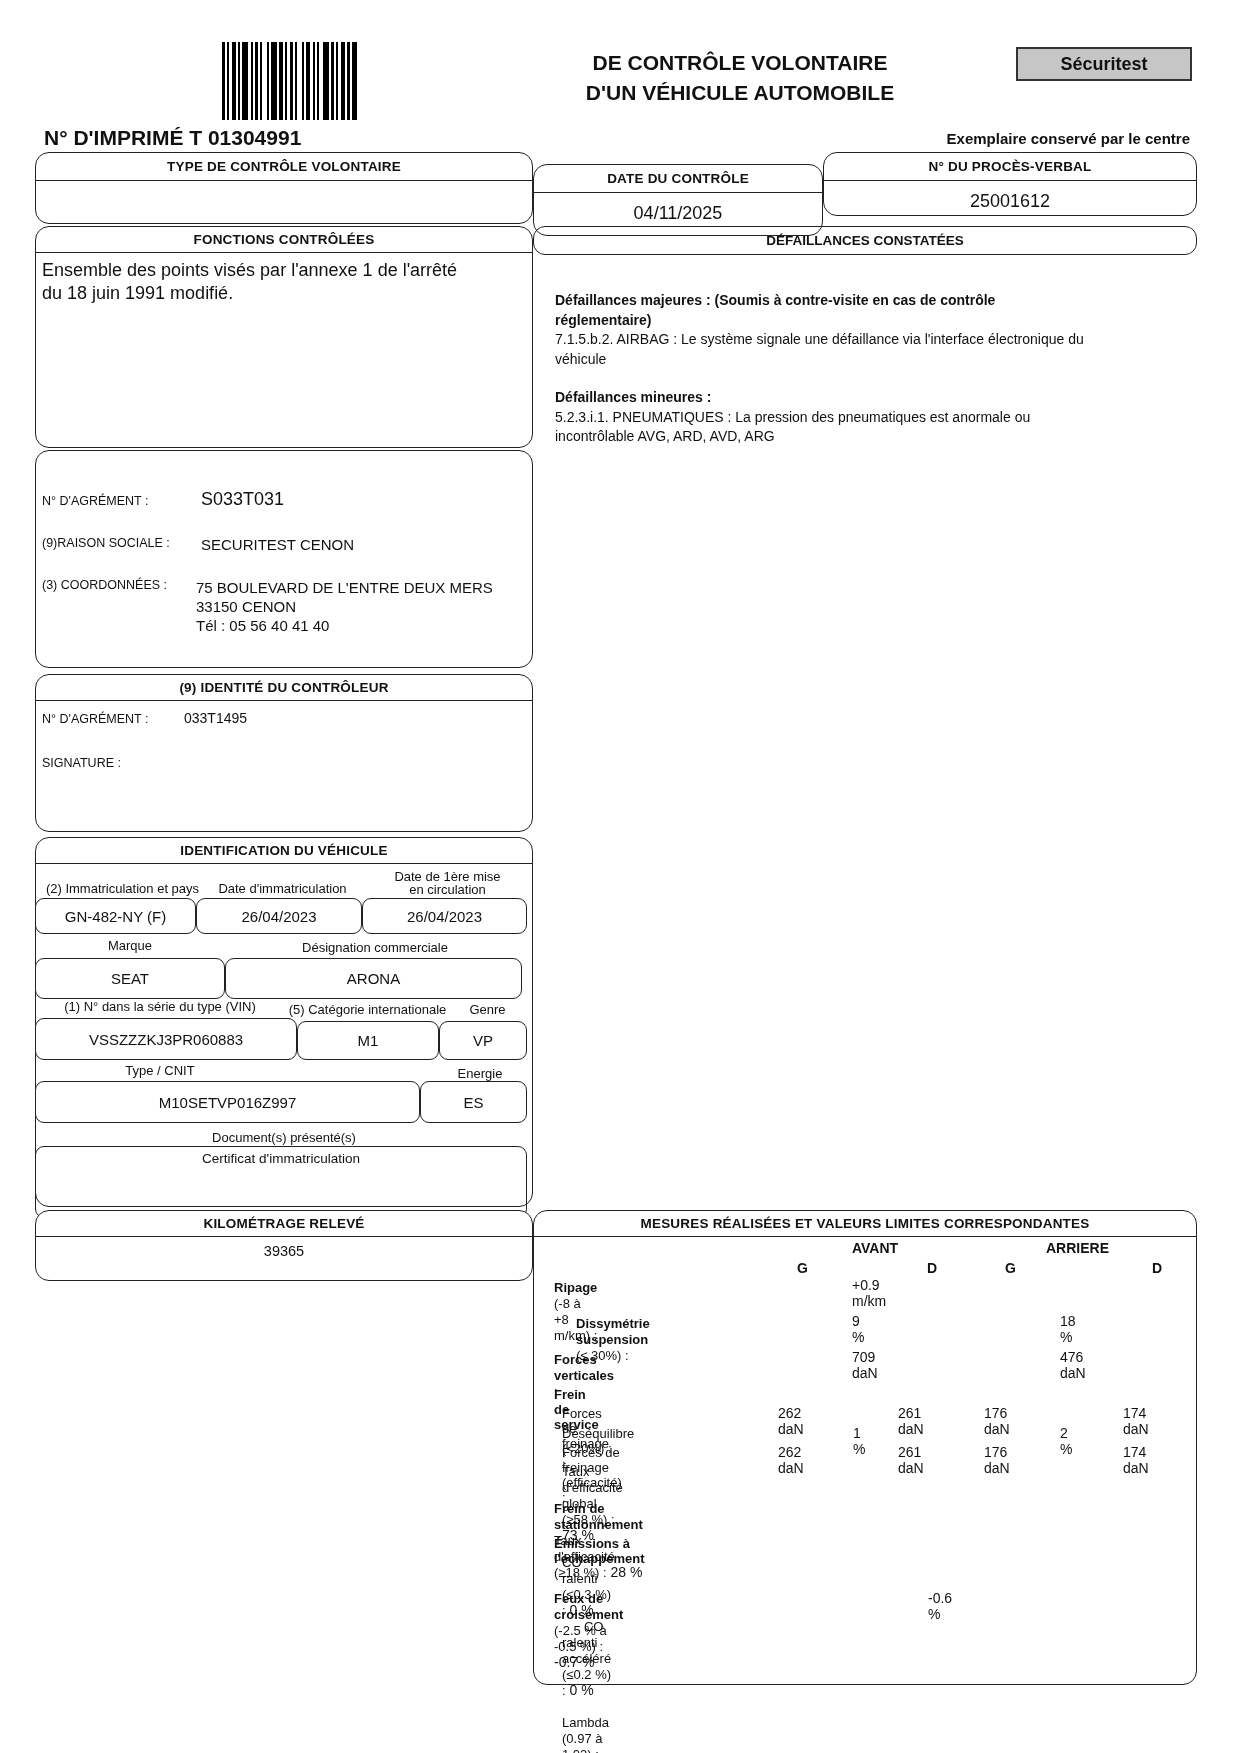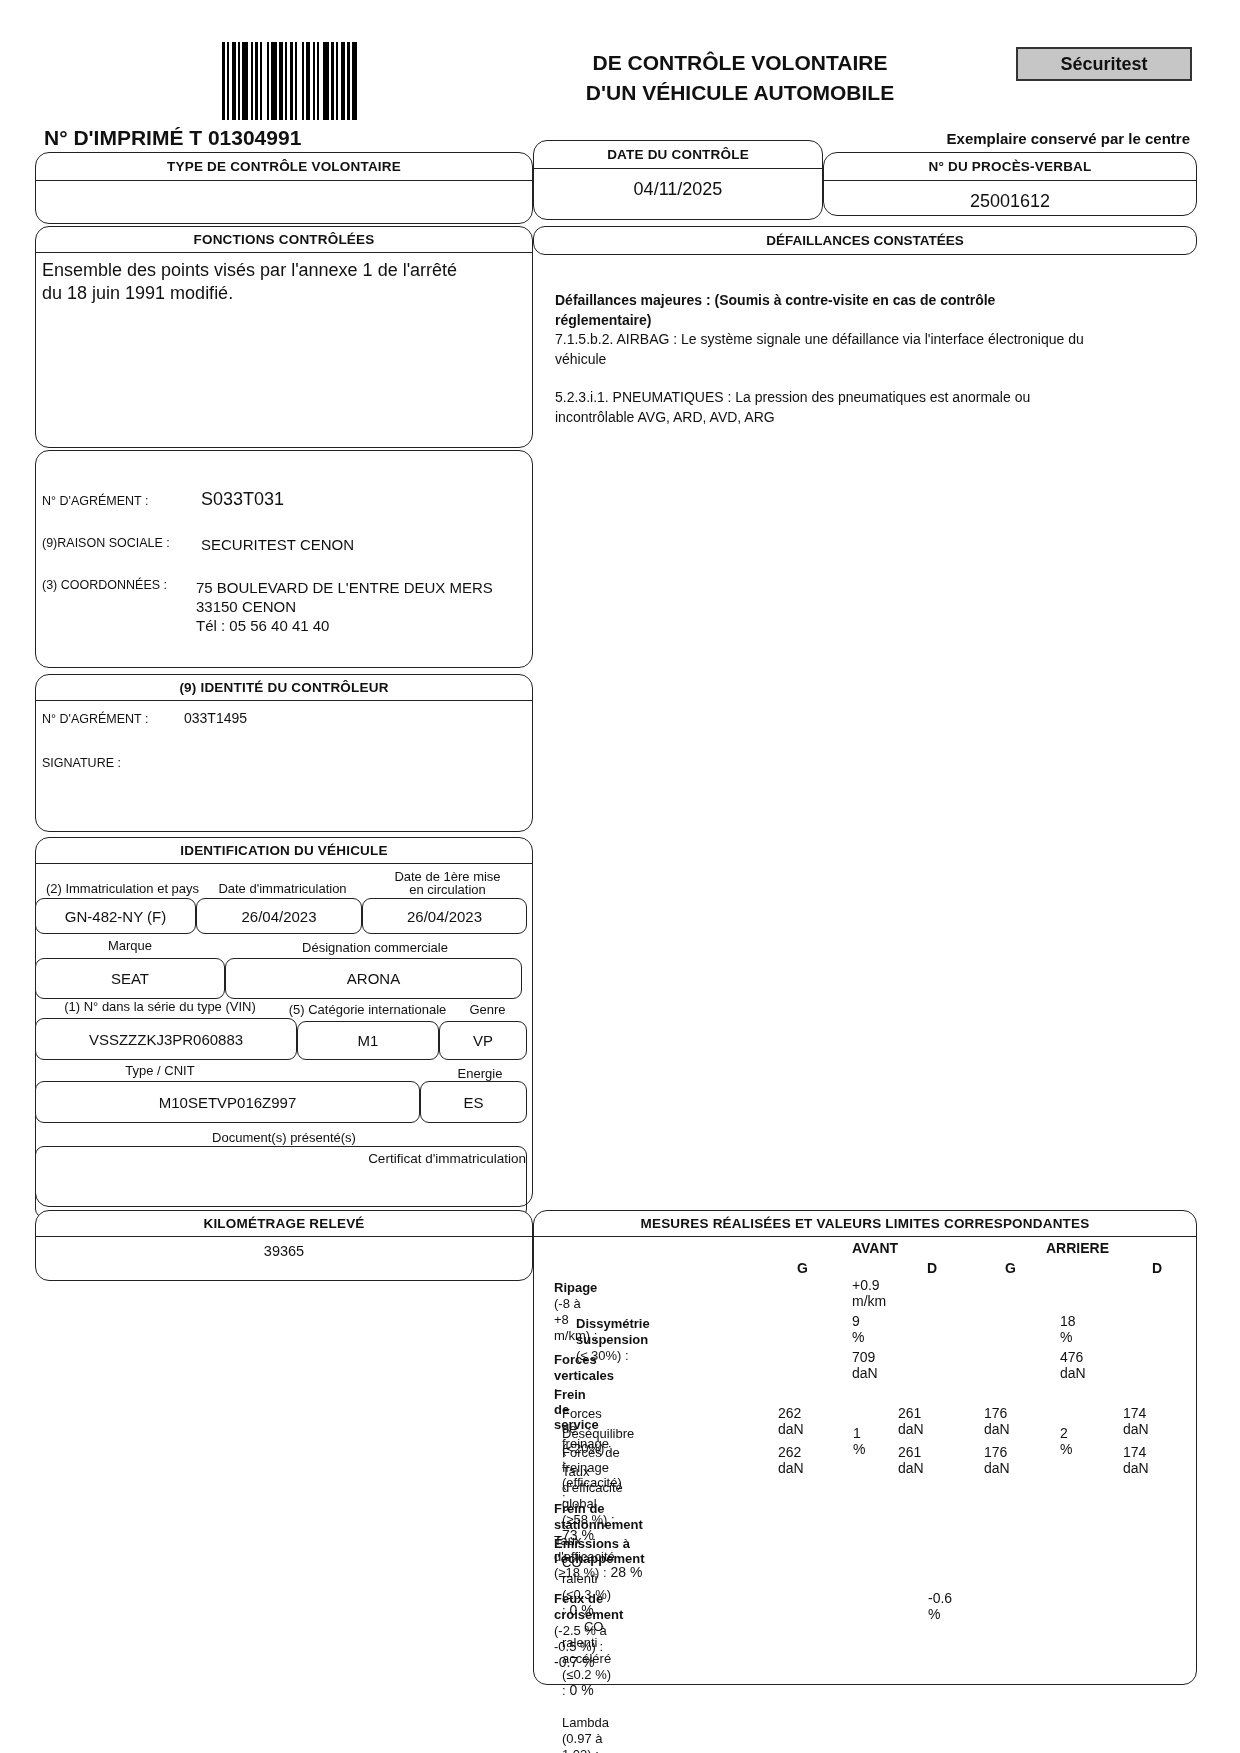--- a/index.html
+++ b/index.html
@@ -97,21 +97,21 @@
 <div class="abs title">
   <div>DE CONTRÔLE VOLONTAIRE</div>
   <div>D'UN VÉHICULE AUTOMOBILE</div>
 </div>
 <div class="abs brand">Sécuritest</div>
 <div class="abs exemplaire">Exemplaire conservé par le centre</div>
 
 <div class="abs box" style="left:35px; top:152px; width:498px; height:72px;">
   <div class="hdr">TYPE DE CONTRÔLE VOLONTAIRE</div>
 </div>
-<div class="abs box" style="left:533px; top:140px; width:290px; height:80px;">
+<div class="abs box" style="left:533px; top:164px; width:290px; height:72px;">
   <div class="hdr">DATE DU CONTRÔLE</div>
   <div class="val-big" style="padding-top:10px;text-align:center;">04/11/2025</div>
 </div>
 <div class="abs box" style="left:823px; top:152px; width:374px; height:64px;">
   <div class="hdr">N° DU PROCÈS-VERBAL</div>
   <div class="val-big" style="padding-top:10px;">25001612</div>
 </div>
 
 <div class="abs box" style="left:35px; top:226px; width:498px; height:222px;">
   <div class="hdr" style="height:25px;">FONCTIONS CONTRÔLÉES</div>
@@ -121,20 +121,21 @@
   </div>
 </div>
 
 <div class="abs hdr-pill" style="left:533px; top:226px; width:664px; height:29px;">DÉFAILLANCES CONSTATÉES</div>
 <div class="abs" style="left:555px; top:291px; width:620px; font-size:14px; line-height:19.5px;">
   <div class="bold">Défaillances majeures : (Soumis à contre-visite en cas de contrôle</div>
   <div class="bold">réglementaire)</div>
   <div>7.1.5.b.2. AIRBAG : Le système signale une défaillance via l'interface électronique du</div>
   <div>véhicule</div>
   <div style="height:19px;"></div>
+  <div class="bold">Défaillances mineures :</div>
   <div>5.2.3.i.1. PNEUMATIQUES : La pression des pneumatiques est anormale ou</div>
   <div>incontrôlable AVG, ARD, AVD, ARG</div>
 </div>
 
 <div class="abs box" style="left:35px; top:450px; width:498px; height:218px;">
   <div class="abs lbl-sm" style="left:6px; top:43px;">N° D'AGRÉMENT :</div>
   <div class="abs" style="left:165px; top:38px; font-size:18px;">S033T031</div>
   <div class="abs lbl-sm" style="left:6px; top:85px;">(9)RAISON SOCIALE :</div>
   <div class="abs txt" style="left:165px; top:85px;">SECURITEST CENON</div>
   <div class="abs lbl-sm" style="left:6px; top:127px;">(3) COORDONNÉES :</div>
@@ -177,21 +178,21 @@
 <div class="abs cell" style="left:35px; top:1018px; width:262px; height:42px;">VSSZZZKJ3PR060883</div>
 <div class="abs cell" style="left:297px; top:1021px; width:142px; height:39px;">M1</div>
 <div class="abs cell" style="left:439px; top:1021px; width:88px; height:39px;">VP</div>
 
 <div class="abs cap" style="left:70px; top:1064px; width:180px;">Type / CNIT</div>
 <div class="abs cap" style="left:430px; top:1067px; width:100px;">Energie</div>
 <div class="abs cell" style="left:35px; top:1081px; width:385px; height:42px;">M10SETVP016Z997</div>
 <div class="abs cell" style="left:420px; top:1081px; width:107px; height:42px;">ES</div>
 
 <div class="abs cap" style="left:35px; top:1131px; width:498px;">Document(s) présenté(s)</div>
-<div class="abs" style="left:35px; top:1146px; width:492px; height:72px; border:1.2px solid #222; border-radius:9px; box-sizing:border-box; font-size:13.5px; text-align:right; padding-top:4px;">Certificat d'immatriculation</div>
+<div class="abs" style="left:35px; top:1146px; width:492px; height:72px; border:1.2px solid #222; border-radius:9px; box-sizing:border-box; font-size:13.5px; text-align:center; padding-top:4px;">Certificat d'immatriculation</div>
 
 <div class="abs box" style="left:35px; top:1210px; width:498px; height:71px;">
   <div class="hdr" style="height:25px;">KILOMÉTRAGE RELEVÉ</div>
   <div class="center" style="padding-top:6px; font-size:14.5px;">39365</div>
 </div>
 
 <div class="abs box" style="left:533px; top:1210px; width:664px; height:475px;">
   <div class="hdr" style="height:25px;">MESURES RÉALISÉES ET VALEURS LIMITES CORRESPONDANTES</div>
 </div>
 <div class="abs meas" style="left:0; top:0;">

